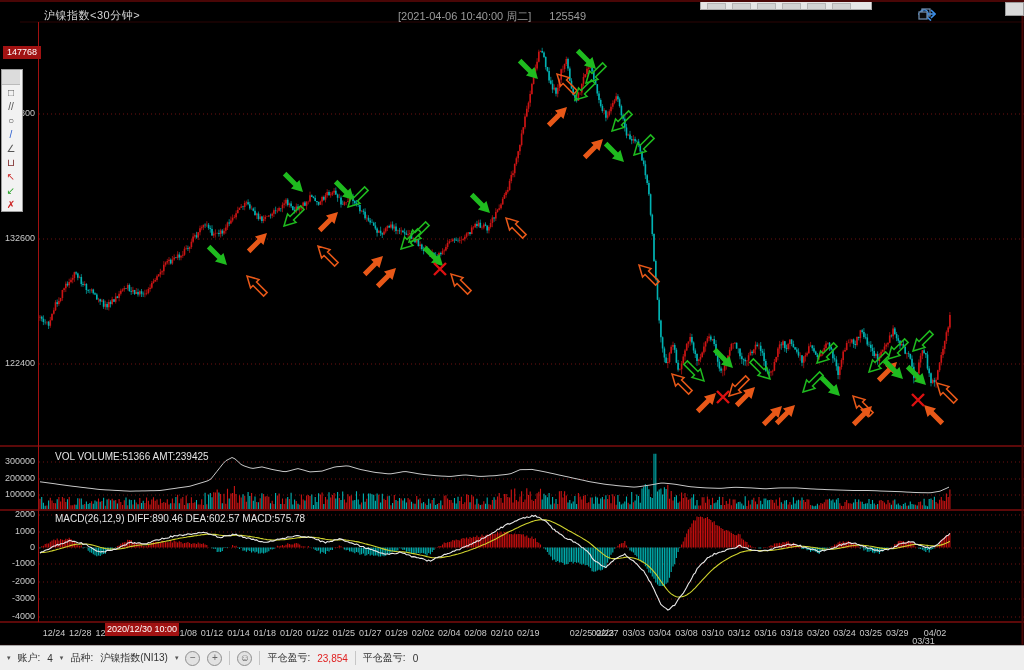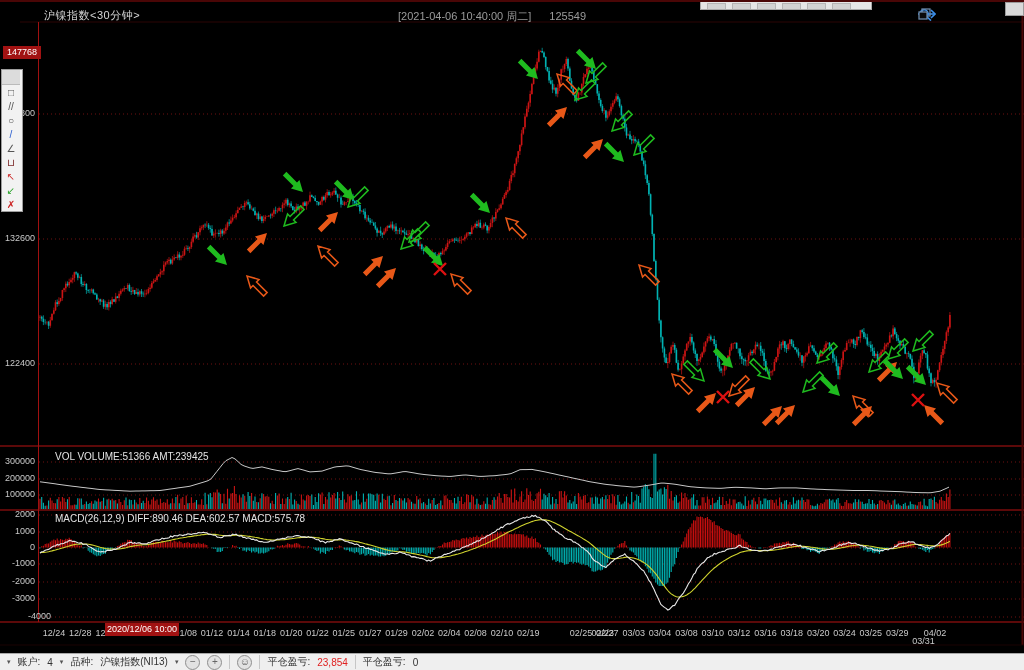--- a/index.html
+++ b/index.html
@@ -18,21 +18,21 @@
   .pricebadge{left:3px;top:44px;width:38px;height:13px;background:#a11212;color:#fff;font-size:9px;
               text-align:center;line-height:13px;}
   .datebadge{left:105px;top:621px;width:74px;height:13px;background:#a11212;color:#fff;font-size:9px;
              text-align:center;line-height:13px;z-index:6;}
   .panelheader{font-size:10px;color:#e3e3e3;z-index:3;}
   .ylab{position:absolute;width:34px;text-align:right;font-size:9px;color:#c9c9c9;}
   .xlab{position:absolute;width:42px;text-align:center;font-size:9px;color:#c9c9c9;top:626px;}
   .drawbar{left:1px;top:67px;width:20px;background:#f2f2f2;border:1px solid #9e9e9e;z-index:5;}
   .tool{width:18px;height:14px;display:flex;align-items:center;justify-content:center;font-size:10px;cursor:pointer;}
   .tool.sel{background:#dcdcdc;border-bottom:1px solid #bbb;}
-  .statusbar{left:0;bottom:0;width:1024px;height:17px;background:#efefef;border-top:1px solid #a8a8a8;
+  .statusbar{left:0;bottom:0;width:1024px;height:25px;background:#efefef;border-top:1px solid #a8a8a8;
              display:flex;align-items:center;gap:7px;padding-left:7px;box-sizing:border-box;
              font-size:10px;color:#333;z-index:7;}
   .statusbar .tri{font-size:7px;color:#555;}
   .statusbar .sep{width:1px;height:14px;background:#c6c6c6;}
   .cbtn{width:13px;height:13px;border-radius:50%;border:1px solid #8f8f8f;background:#e2e2e2;color:#666;
         font-size:10px;line-height:11px;text-align:center;display:inline-block;}
   .redval{color:#e02020;}
   svg{position:absolute;left:0;top:0;}
 </style>
 </head>
@@ -159,39 +159,39 @@
       <i></i>
       <i></i>
       <i></i>
       <i></i>
       <i></i>
       <i></i>
     </div>
   <div class="abs cornerbox"></div>
 
   <div class="abs pricebadge">147768</div>
-  <div class="abs datebadge">2020/12/06 10:00</div>
+  <div class="abs datebadge">2020/12/30 10:00</div>
 
   <div class="abs panelheader" style="left:55px;top:449px;">VOL  VOLUME:51366 AMT:239425</div>
   <div class="abs panelheader" style="left:55px;top:511px;">MACD(26,12,9)  DIFF:890.46 DEA:602.57 MACD:575.78</div>
 
   <div id="ylabels">
       <div class="ylab" style="left: 1px; top: 106px;">142800</div>
       <div class="ylab" style="left: 1px; top: 231px;">132600</div>
       <div class="ylab" style="left: 1px; top: 356px;">122400</div>
       <div class="ylab" style="left: 1px; top: 454px;">300000</div>
       <div class="ylab" style="left: 1px; top: 471px;">200000</div>
       <div class="ylab" style="left: 1px; top: 487px;">100000</div>
       <div class="ylab" style="left: 1px; top: 507px;">2000</div>
       <div class="ylab" style="left: 1px; top: 524px;">1000</div>
       <div class="ylab" style="left: 1px; top: 540px;">0</div>
       <div class="ylab" style="left: 1px; top: 556px;">-1000</div>
       <div class="ylab" style="left: 1px; top: 574px;">-2000</div>
       <div class="ylab" style="left: 1px; top: 591px;">-3000</div>
-      <div class="ylab" style="left: 1px; top: 609px; padding-left: 16px;">-4000</div>
+      <div class="ylab" style="left: 1px; top: 609px;">-4000</div>
     </div>
   <div id="xlabels">
       <div class="xlab" style="left: 33px;">12/24</div>
       <div class="xlab" style="left: 59.35px;">12/28</div>
       <div class="xlab" style="left: 85.7px;">12/30</div>
       <div class="xlab" style="left: 164.75px;">01/08</div>
       <div class="xlab" style="left: 191.1px;">01/12</div>
       <div class="xlab" style="left: 217.45px;">01/14</div>
       <div class="xlab" style="left: 243.8px;">01/18</div>
       <div class="xlab" style="left: 270.15px;">01/20</div>

